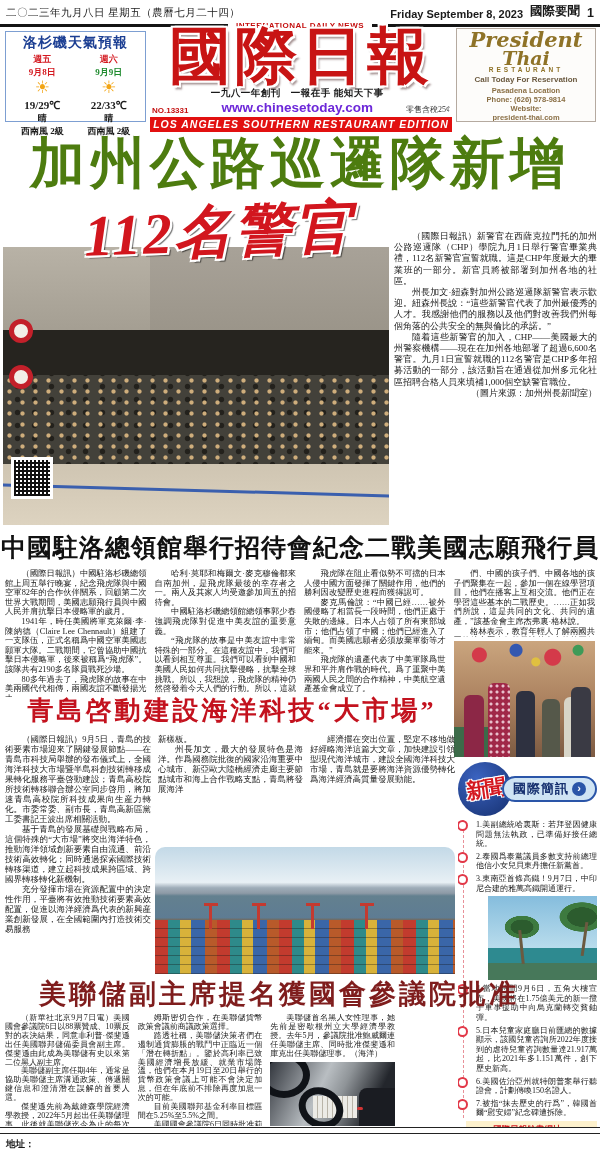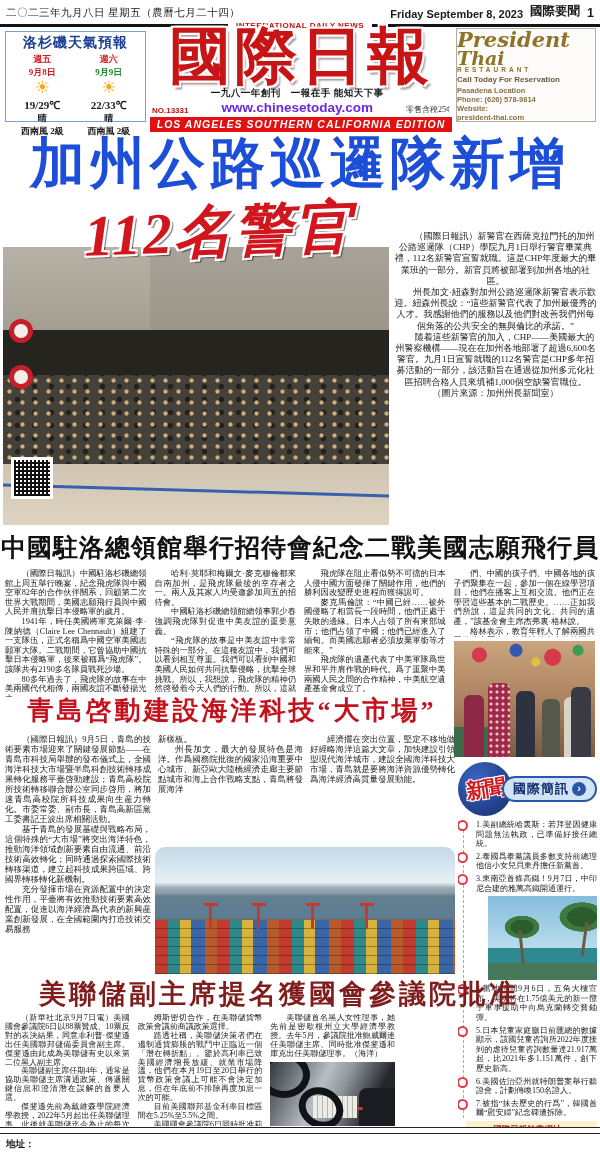--- a/index.html
+++ b/index.html
@@ -36,52 +36,52 @@
     text-shadow:-2px -2px 0 #fff,2px -2px 0 #fff,-2px 2px 0 #fff,2px 2px 0 #fff,3px 4px 2px rgba(60,20,20,.45); }
   .mh-meta { display:flex; align-items:flex-end; justify-content:space-between; margin-top:1px; padding:0 2px; }
   .mh-no { font-family:"Liberation Sans",sans-serif; font-size:8px; color:#c40f0f; font-weight:bold; }
   .mh-mid { text-align:center; }
   .mh-slogan { font-size:9.5px; font-weight:bold; letter-spacing:.5px; }
   .mh-site { font-family:"Liberation Sans",sans-serif; font-size:13.5px; font-weight:bold; color:#6d28d9; }
   .mh-price { font-size:8px; color:#333; }
   .mh-banner { margin-top:2px; background:#e21010; color:#fff; font-family:"Liberation Sans",sans-serif; font-style:italic; font-weight:bold; font-size:10.5px; letter-spacing:1px; padding:1px 0 2px; }
 
   
-  .ad { position:absolute; left:456px; top:28px; width:140px; height:94px; border:1px solid #b5aaa0; background:#fdfcfa; padding-top:1px; overflow:hidden; }
+  .ad { position:absolute; left:456px; top:28px; width:140px; height:94px; border:1px solid #b5aaa0; background:#fdfcfa; text-align:center; padding-top:1px; overflow:hidden; }
   .ad-name { font-family:"DejaVu Serif",serif; font-style:italic; color:#8f7328; font-weight:bold; }
   .ad-n1 { font-size:21px; line-height:20px; }
   .ad-n2 { font-size:19px; line-height:16px; }
   .ad-rest { font-family:"Liberation Sans",sans-serif; font-size:6.5px; letter-spacing:3px; color:#8f7328; font-weight:bold; }
   .ad-cta { font-family:"Liberation Sans",sans-serif; font-size:8px; color:#6b5a40; margin-top:2px; font-weight:bold; }
   .ad-line { font-family:"Liberation Sans",sans-serif; font-size:7.5px; line-height:9px; color:#8a6f45; font-weight:bold; }
   .ad-body { margin-top:2px; }
 
   
-  .lead-headline { position:absolute; top:124px; left:0; width:600px; text-align:center; font-size:55px; line-height:80px; font-weight:900; color:#1d4ed8; letter-spacing:5px; white-space:nowrap; }
+  .lead-headline { position:absolute; top:124px; left:0; width:600px; text-align:center; font-size:55px; line-height:80px; font-weight:900; color:#4d7c0f; letter-spacing:5px; white-space:nowrap; }
   .lead-red { position:absolute; top:196px; left:14px; width:410px; text-align:center; font-size:58px; line-height:72px; font-weight:bold; font-style:italic; color:#d2161e; letter-spacing:2px; transform:rotate(-2deg); z-index:3; white-space:nowrap;
     text-shadow:-2px -2px 0 #fff,2px -2px 0 #fff,-2px 2px 0 #fff,2px 2px 0 #fff,3px 3px 1px rgba(0,0,0,.55); }
 
   
   .photo-main { position:absolute; left:3px; top:247px; width:386px; height:278px; overflow:hidden; background:#8d877c; }
   .pm-wall { position:absolute; inset:0 0 auto 0; height:46%; background:linear-gradient(180deg,#a8a298 0%,#948e82 100%); }
   .pm-panel { position:absolute; left:0; top:0; width:38%; height:46%; background:linear-gradient(180deg,#b8b2a6,#9a9488); }
   .pm-stage { position:absolute; left:0; top:30%; width:100%; height:16%; background:#26241f; }
   .pm-officers { position:absolute; left:0; top:46%; width:100%; height:32%; background-color:#43413a;
     background-image:radial-gradient(circle,#cfae7c 1.6px,rgba(0,0,0,0) 2.6px),radial-gradient(circle,#23211c 2.2px,rgba(0,0,0,0) 3.2px);
     background-size:13px 11px,17px 13px; background-position:0 0,6px 5px; }
   .pm-floor { position:absolute; left:0; bottom:0; width:100%; height:22%; background:linear-gradient(180deg,#cfc5b2,#ddd3c0); }
   .pm-line { position:absolute; left:-4%; bottom:12%; width:108%; height:3px; background:#3a5fae; transform:rotate(1.6deg); }
   .pm-badge { position:absolute; width:24px; height:24px; border-radius:50%; border:5px solid #c3202a; background:#f2efe8; }
   .pm-badge1 { left:6px; top:72px; } .pm-badge2 { left:6px; top:118px; }
   .pm-qr { position:absolute; left:8px; bottom:26px; width:42px; height:42px; background:#fff; border:3px solid #fff;
     background-image:repeating-linear-gradient(0deg,#111 0 2px,transparent 2px 4px),repeating-linear-gradient(90deg,#111 0 2px,transparent 2px 4px); background-clip:content-box; }
 
   
   .lead-body { position:absolute; left:394px; top:231px; width:203px; height:298px; font-size:9px; line-height:11.2px; text-align:justify; overflow:hidden; }
-  .lead-body p { text-indent:2em;text-align:center; }
+  .lead-body p { text-indent:2em; }
   .lead-credit { text-align:right; text-indent:0 !important; }
 
   
   .tigers { position:absolute; top:531px; left:0; width:600px; }
   .tg-headline { text-align:center; font-size:25px; font-weight:900; color:#111; letter-spacing:1px; white-space:nowrap; }
   .tg-cols { display:grid; grid-template-columns:repeat(4,1fr); gap:8px; padding:0 5px; margin-top:5px; }
   .tg-col { font-size:8.3px; line-height:9.6px; text-align:justify; }
   .tg-col p { text-indent:2em; }
   .tg-c13 { height:128px; overflow:hidden; }
   .tg-text4 { height:68px; overflow:hidden; }
@@ -199,21 +199,21 @@
   <div class="masthead">
     <div class="mh-title">國際日報</div>
     <div class="mh-meta">
       <span class="mh-no">NO.13331</span>
       <span class="mh-mid">
         <div class="mh-slogan">一九八一年創刊　一報在手 能知天下事</div>
         <div class="mh-site">www.chinesetoday.com</div>
       </span>
       <span class="mh-price">零售含稅25¢</span>
     </div>
-    <div class="mh-banner">LOS ANGELES SOUTHERN CALIFORNIA EDITION</div>
+    <div class="mh-banner">LOS ANGELES SOUTHERN RESTAURANT EDITION</div>
   </div>
 
   <div class="ad">
     <div class="ad-name ad-n1">President</div>
     <div class="ad-name ad-n2">Thai</div>
     <div class="ad-rest">RESTAURANT</div>
     <div class="ad-cta">Call Today For Reservation</div>
     <div class="ad-body">
       <div class="ad-line">Pasadena Location</div>
       <div class="ad-line">Phone: (626) 578-9814</div>

